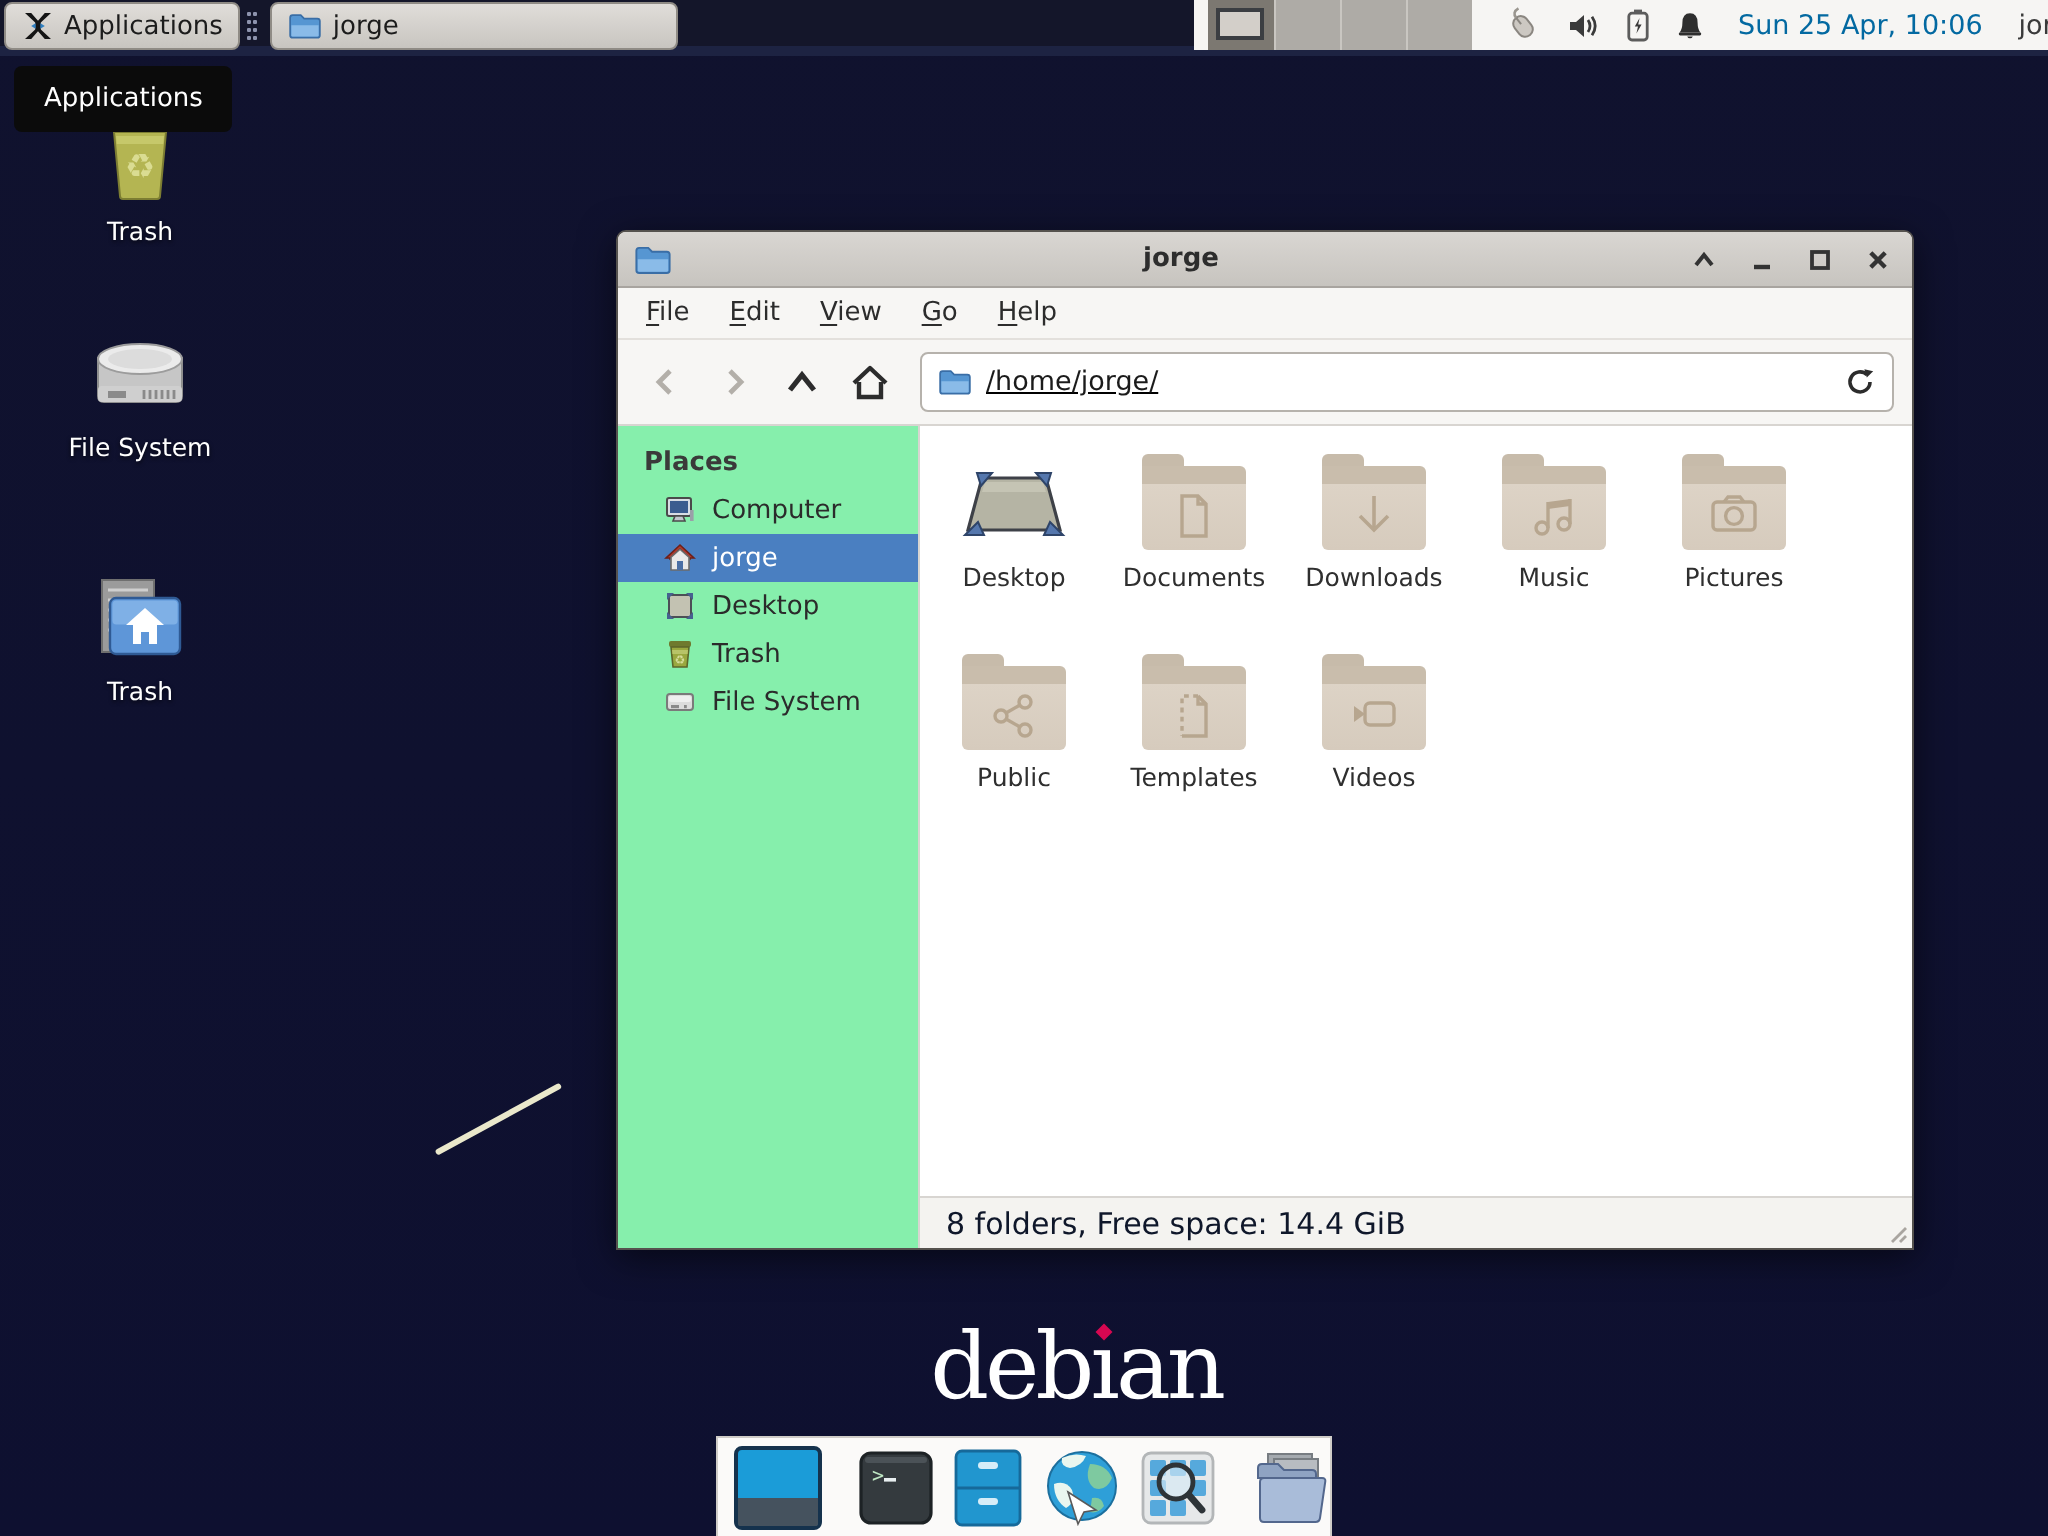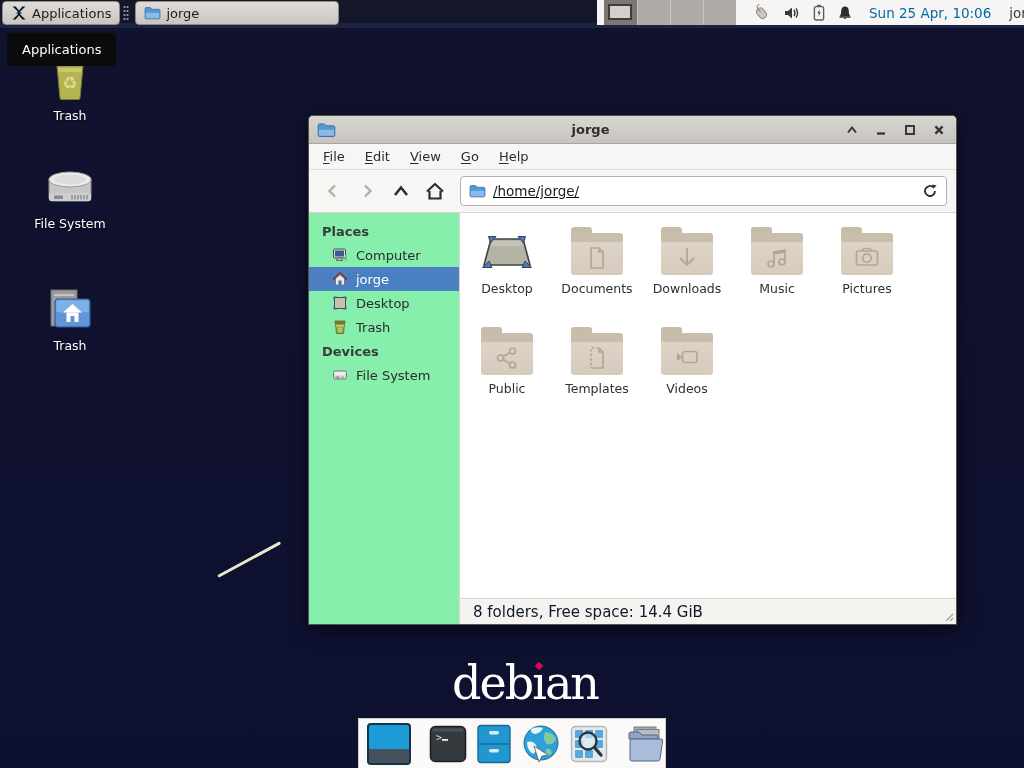--- a/index.html
+++ b/index.html
@@ -38,21 +38,21 @@
 
   
   .dicon{position:absolute;width:96px;display:flex;flex-direction:column;align-items:center;z-index:5;}
   .dicon .dlabel{margin-top:6px;font-size:12.5px;color:#fff;text-shadow:0 1px 2px rgba(0,0,0,.7);
                  text-align:center;}
   #dicon-trash{left:22px;top:52px;}
   #dicon-fs{left:22px;top:168px;}
   #dicon-home{left:22px;top:288px;}
 
   
-  #logo{position:absolute;left:425px;top:656px;width:200px;text-align:center;
+  #logo{position:absolute;left:411px;top:656px;width:200px;text-align:right;
         font-family:"DejaVu Serif","Liberation Serif",serif;font-size:46px;color:#fff;
         letter-spacing:-2px;z-index:4;}
   .logo-i{position:relative;}
   .logo-i::after{content:"";position:absolute;left:50%;top:7px;width:6px;height:6px;
                  background:#d70751;transform:translateX(-50%) rotate(45deg);}
 
   
   #stray-line{position:absolute;left:218px;top:575px;width:71px;height:3px;background:#eae8cb;
               border-radius:2px;transform:rotate(-28.5deg);transform-origin:0 50%;z-index:3;}
 
@@ -431,21 +431,20 @@
           <svg width="16" height="16" viewBox="0 0 16 16">
             <rect x="2.5" y="1.5" width="11" height="3" rx="1" fill="#6f7a2e"></rect>
             <path d="M3.5 4.5 L12.5 4.5 L11.5 14.5 L4.5 14.5 Z" fill="#9aa83f" stroke="#5d662a" stroke-width="0.8"></path>
             <path d="M4 6 L12 6 L11.8 8 L4.2 8 Z" fill="#b8c468"></path>
             <text x="8" y="13" font-size="6" text-anchor="middle" fill="#d5dc9a" font-family="DejaVu Sans">♻</text>
           </svg>
         </span>
         <span>Trash</span>
       </div>
 
-      <div class="side-header">Devices</div>
 
       <div class="side-item">
         <span>
           <svg width="16" height="16" viewBox="0 0 16 16">
             <rect x="1.5" y="4" width="13" height="8" rx="1.5" fill="#dcdcdc" stroke="#7a7a7a" stroke-width="1"></rect>
             <rect x="2.5" y="5" width="11" height="3" rx="1" fill="#efefef"></rect>
             <rect x="3.5" y="9.5" width="4" height="1.6" fill="#8a8a8a"></rect>
             <rect x="10" y="9.5" width="1.4" height="1.6" fill="#8a8a8a"></rect>
           </svg>
         </span>

